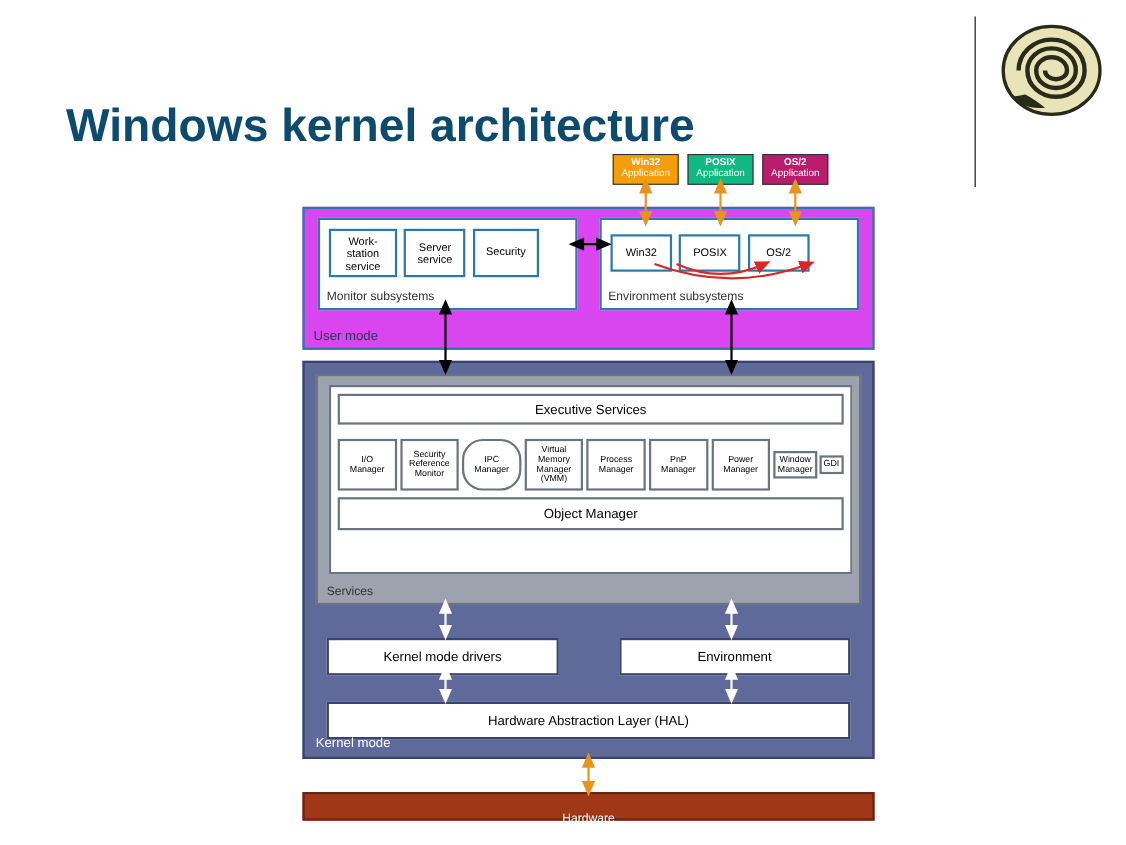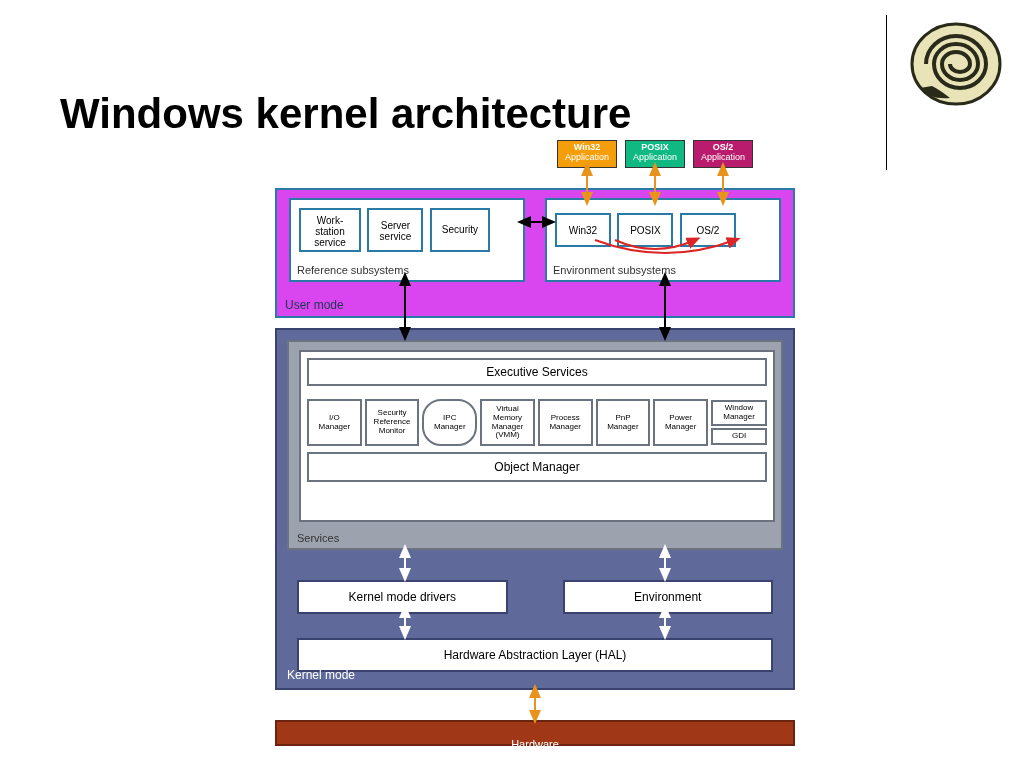--- a/index.html
+++ b/index.html
@@ -1,17 +1,17 @@
 <!DOCTYPE html>
 <html><head>
 <meta charset="utf-8">
 <style>
 *{box-sizing:border-box;margin:0;padding:0;font-family:Verdana,sans-serif}
 body{width:1024px;height:768px;background:#fff;position:relative;overflow:hidden}
-.title{position:absolute;top:90px;left:60px;font-size:42px;font-weight:bold;color:#000000}
+.title{position:absolute;top:90px;left:60px;font-size:42px;font-weight:bold;color:#0c4a6e}
 .divider{position:absolute;top:15px;left:886px;width:1px;height:155px;background:#000}
 .logo{position:absolute;top:18px;right:22px;width:92px;height:92px}
 .canvas{position:absolute;top:140px;left:275px;width:520px;height:620px}
 .app-box{position:absolute;width:60px;height:28px;border:1px solid #333;font-size:9px;line-height:1.1;color:#fff;text-align:center;padding-top:2px}
 .app1{background:#f59e0b;left:282px;top:0}
 .app2{background:#10b981;left:350px;top:0}
 .app3{background:#b91c6c;left:418px;top:0}
 .user-mode{position:absolute;top:48px;left:0;width:520px;height:130px;background:#d946ef;border:2px solid #2a7aa8}
 .um-label{position:absolute;bottom:4px;left:8px;font-size:12px;color:#1a3a52}
 .sub-box{position:absolute;top:8px;width:236px;height:84px;background:#fff;border:2px solid #2a7aa8;padding:8px}
@@ -20,21 +20,21 @@
 .sub-label{position:absolute;bottom:4px;left:6px;font-size:11px;color:#333}
 .cell{display:inline-block;border:2px solid #2a7aa8;background:#fff;font-size:10px;text-align:center;padding:5px 4px;vertical-align:top;margin-right:2px;line-height:1.1}
 .kernel-mode{position:absolute;top:188px;left:0;width:520px;height:362px;background:#5f6a9a;border:2px solid #3a4270}
 .km-label{position:absolute;bottom:6px;left:10px;font-size:12px;color:#fff}
 .executive{position:absolute;top:10px;left:10px;width:496px;height:210px;background:#9ca3af;border:2px solid #6b7280}
 .ex-label{position:absolute;bottom:4px;left:8px;font-size:11px;color:#333}
 .ex-inner{position:absolute;top:8px;left:10px;width:476px;height:172px;background:#fff;border:2px solid #6b7280;padding:6px}
 .ex-services{border:2px solid #6b7280;background:#fff;text-align:center;font-size:12px;padding:5px;margin-bottom:13px}
 .ex-row{display:flex;gap:3px;margin-bottom:6px}
 .ex-cell{border:2px solid #6b7280;background:#fff;font-size:8px;text-align:center;padding:4px 2px;flex:1;line-height:1.1;display:flex;align-items:center;justify-content:center}
-.ex-cell-stack{flex-direction:column;gap:2px}
+.ex-cell-stack{gap:2px}
 .ex-cell-stack .inner{border:2px solid #6b7280;width:100%;padding:2px;font-size:8px}
 .obj-mgr{border:2px solid #6b7280;background:#fff;text-align:center;font-size:12px;padding:6px}
 .k-row{position:absolute;top:250px;left:20px;width:476px;display:flex;gap:55px}
 .k-box{background:#fff;border:2px solid #3a4270;text-align:center;font-size:12px;padding:8px;flex:1}
 .hal{position:absolute;top:308px;left:20px;width:476px;background:#fff;border:2px solid #3a4270;text-align:center;font-size:12px;padding:8px}
 .hardware{position:absolute;top:580px;left:0;width:520px;height:26px;background:#a03818;border:2px solid #6b2410;color:#fff;font-size:11px;text-align:center;padding-top:16px}
 svg.arrows{position:absolute;top:0;left:0;pointer-events:none}
 </style>
 </head>
 <body>
@@ -57,21 +57,21 @@
 <div class="app-box app3"><b>OS/2</b><br><span>Application</span></div>
 
 <div class="user-mode">
   <div class="sub-box sub-left">
     <span class="cell" style="width: 62px; height: 44px; white-space: pre-line;">Work-
 station
 service</span>
     <span class="cell" style="width: 56px; height: 44px; padding-top: 10px; white-space: pre-line;">Server
 service</span>
     <span class="cell" style="width:60px;height:44px;padding-top:14px">Security</span>
-    <div class="sub-label">Reference subsystems</div>
+    <div class="sub-label">Monitor subsystems</div>
   </div>
   <div class="sub-box sub-right">
     <span class="cell" style="width:56px;height:34px;padding-top:10px;margin-top:5px">Win32</span>
     <span class="cell" style="width:56px;height:34px;padding-top:10px;margin-top:5px">POSIX</span>
     <span class="cell" style="width:56px;height:34px;padding-top:10px;margin-top:5px">OS/2</span>
     <div class="sub-label">Environment subsystems</div>
   </div>
   <div class="um-label">User mode</div>
 </div>
 

